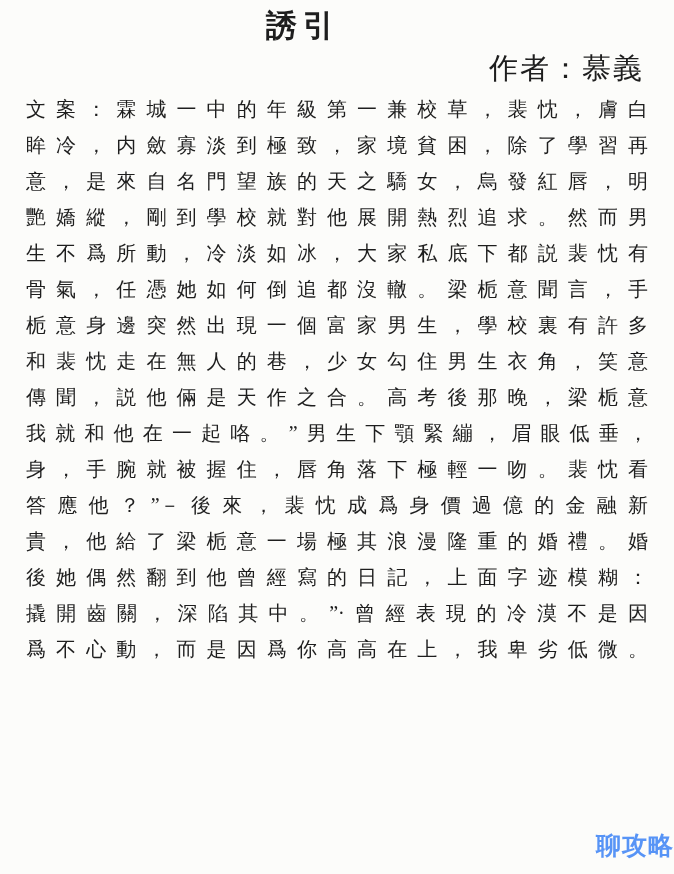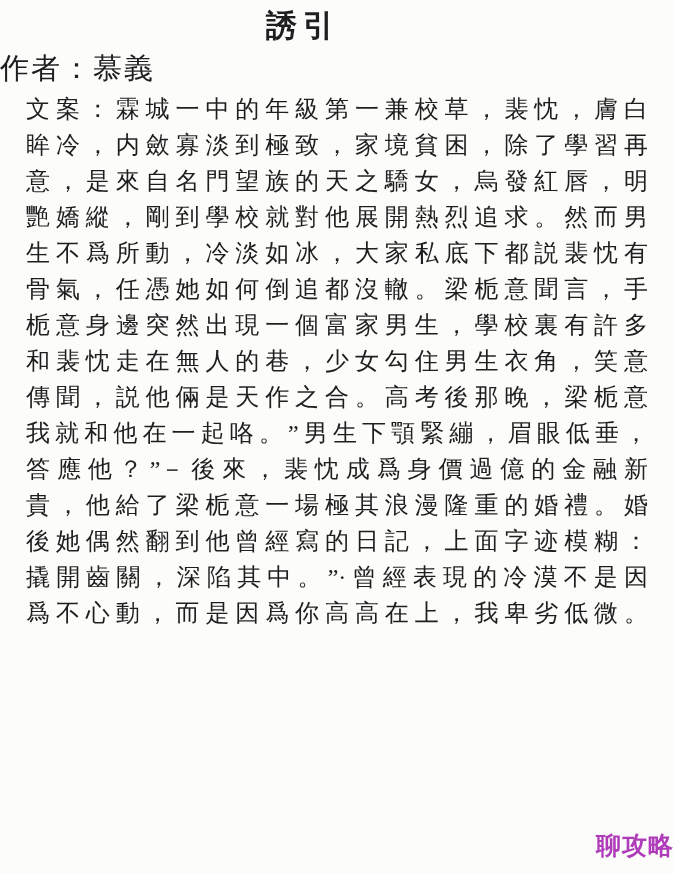--- a/index.html
+++ b/index.html
@@ -21,32 +21,33 @@
   }
   .title {
     text-align: center;
     padding-right: 68px;
     font-size: 31px;
     line-height: 40px;
     font-weight: bold;
     letter-spacing: 6px;
   }
   .author-line {
+    text-align: right;
     padding-right: 30px;
     font-size: 29px;
     line-height: 40px;
     margin-top: 2px;
     letter-spacing: 2px;
   }
   .body-text {
     margin-top: 3px;
     padding: 0 26px;
   }
   .text-line {
-    font-size: 24px;
+    font-size: 20px;
     line-height: 36px;
     height: 36px;
     white-space: nowrap;
     text-align: justify;
     text-align-last: justify;
     text-justify: inter-character;
     overflow: hidden;
   }
   .watermark {
     position: absolute;
@@ -70,20 +71,21 @@
       <div class="text-line">文案：霖城一中的年級第一兼校草，裴忱，膚白</div>
       <div class="text-line">眸冷，内斂寡淡到極致，家境貧困，除了學習再</div>
       <div class="text-line">意，是來自名門望族的天之驕女，烏發紅唇，明</div>
       <div class="text-line">艷嬌縱，剛到學校就對他展開熱烈追求。然而男</div>
       <div class="text-line">生不爲所動，冷淡如冰，大家私底下都説裴忱有</div>
       <div class="text-line">骨氣，任憑她如何倒追都沒轍。梁栀意聞言，手</div>
       <div class="text-line">栀意身邊突然出現一個富家男生，學校裏有許多</div>
       <div class="text-line">和裴忱走在無人的巷，少女勾住男生衣角，笑意</div>
       <div class="text-line">傳聞，説他倆是天作之合。高考後那晚，梁栀意</div>
       <div class="text-line">我就和他在一起咯。”男生下顎緊繃，眉眼低垂，</div>
+      <div class="text-line">身，手腕就被握住，唇角落下極輕一吻。裴忱看</div>
       <div class="text-line">答應他？”－後來，裴忱成爲身價過億的金融新</div>
       <div class="text-line">貴，他給了梁栀意一場極其浪漫隆重的婚禮。婚</div>
       <div class="text-line">後她偶然翻到他曾經寫的日記，上面字迹模糊：</div>
       <div class="text-line">撬開齒關，深陷其中。”·曾經表現的冷漠不是因</div>
       <div class="text-line">爲不心動，而是因爲你高高在上，我卑劣低微。</div>
     </div>
-  <div class="watermark" style="color: #a21caf;">聊攻略</div>
+  <div class="watermark" style="color: #3b82f6;">聊攻略</div>
 </div>
 
 </body></html>

